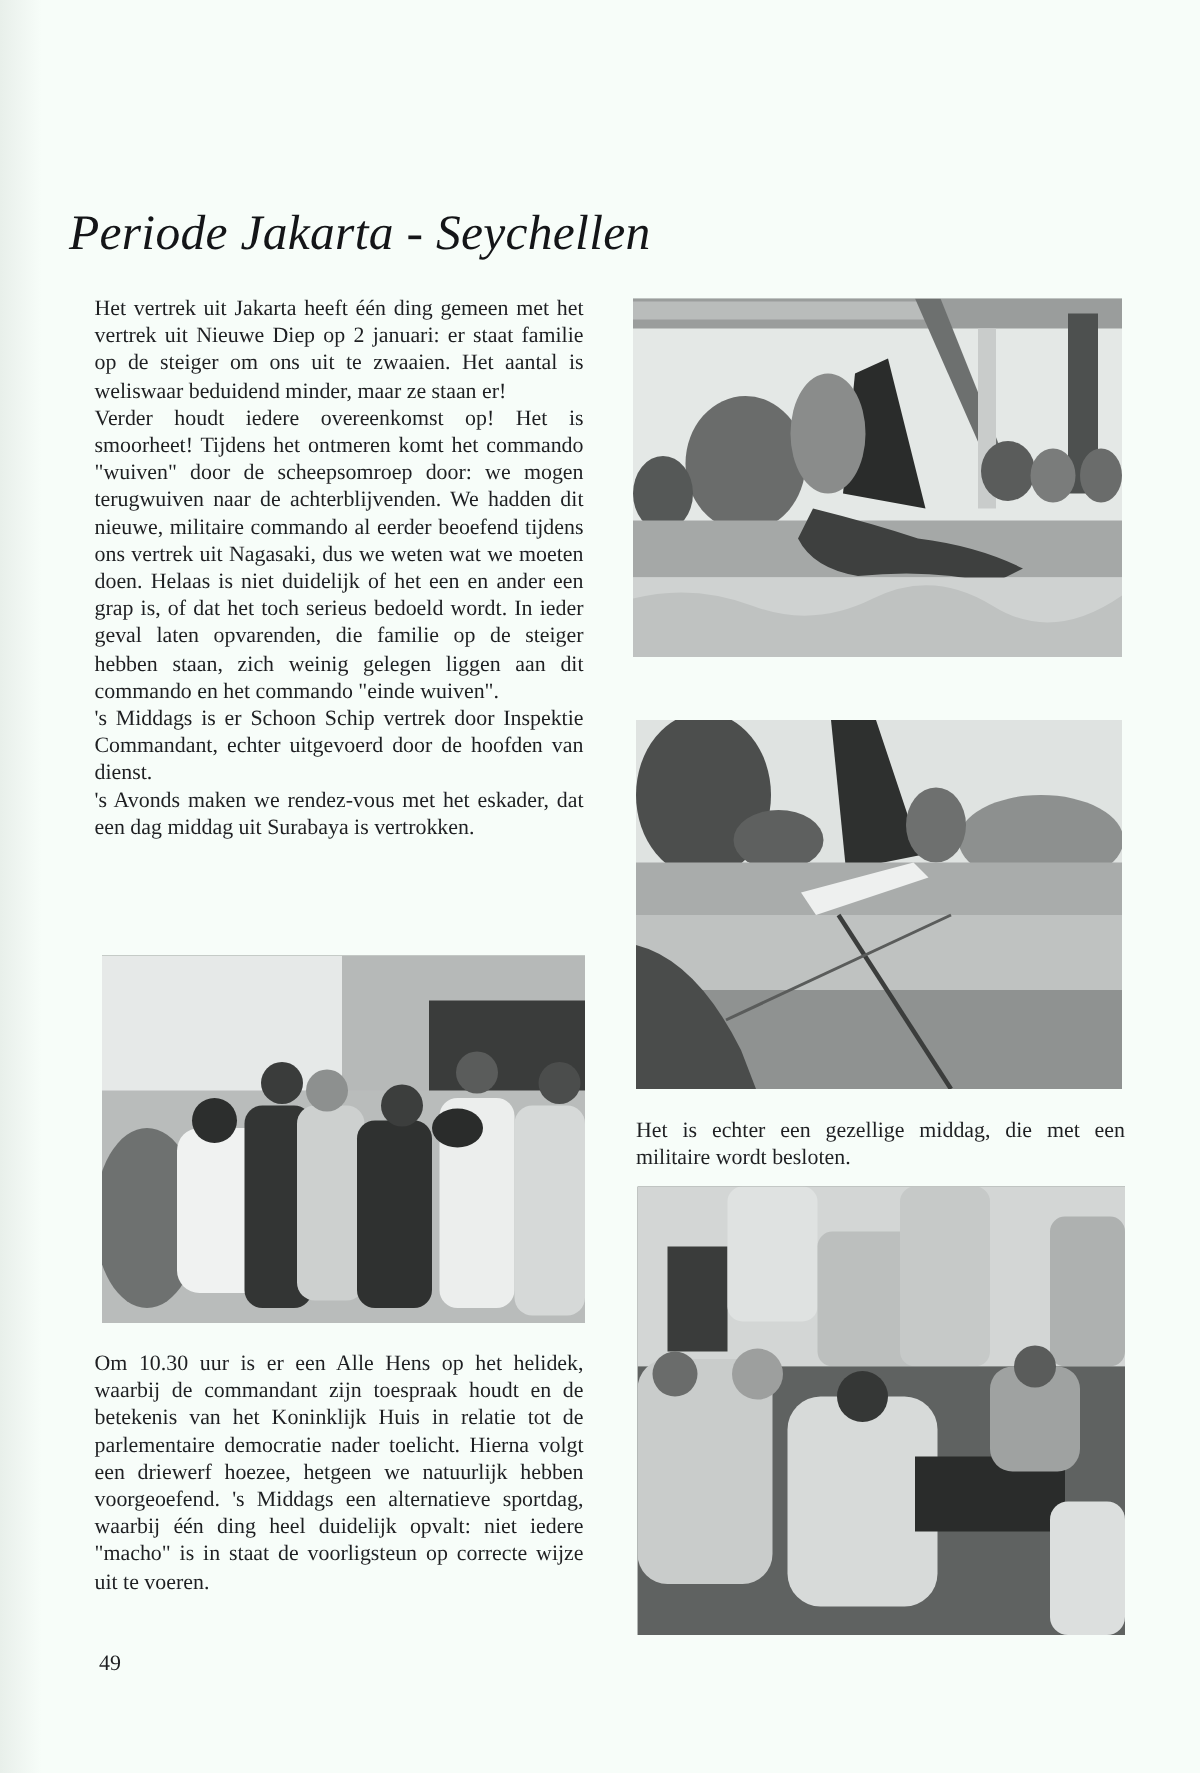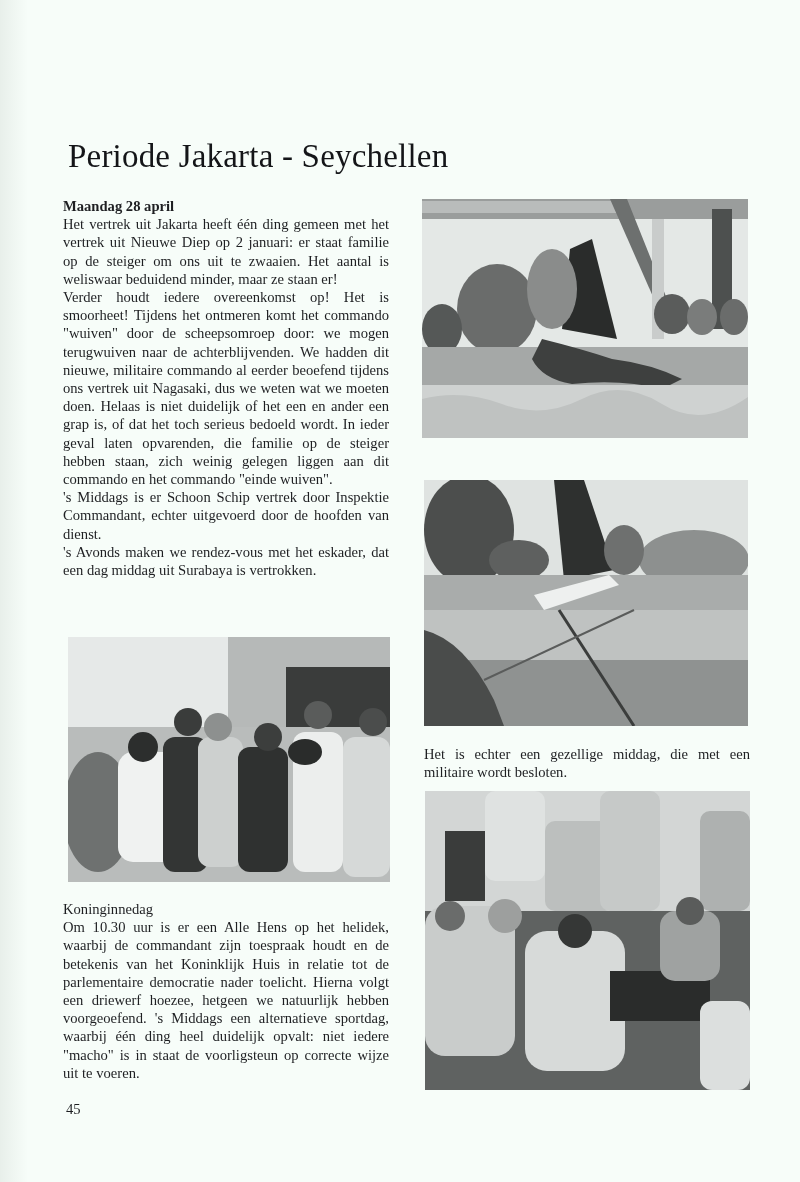--- a/index.html
+++ b/index.html
@@ -7,22 +7,22 @@
     width: 800px; height: 1182px; position: relative; overflow: hidden;
     background: #f7fdf9;
     font-family: "Liberation Serif", "DejaVu Serif", serif;
     color: #1e1f22;
   }
   .page-shade {
     position: absolute; left: 0; top: 0; width: 28px; height: 1182px;
     background: linear-gradient(to right, #e8efea, rgba(247,253,249,0));
   }
   .title {
-    position: absolute; left: 68px; top: 116px;
-    font-size: 33px; font-weight: normal;
+    position: absolute; left: 46px; top: 116px;
+    font-size: 33px; font-style: italic; font-weight: normal;
     letter-spacing: 0.2px; color: #141518; white-space: nowrap;
   }
   .col-text {
     position: absolute; left: 63px; width: 326px;
     font-size: 14.6px; line-height: 18.2px; text-align: justify;
   }
   .col-text p { margin: 0; }
   .col-text h3 { margin: 0; font-size: 14.6px; font-weight: bold; line-height: 18.2px; }
   .caption {
     position: absolute; left: 424px; top: 745px; width: 326px;
@@ -38,29 +38,27 @@
   }
 </style>
 </head>
 <body>
 
 <div class="page-shade"></div>
 
 <h1 class="title">Periode Jakarta - Seychellen</h1>
 
 <div class="col-text" style="top:197px;">
-  <h3>Maandag 28 april</h3>
   <p>Het vertrek uit Jakarta heeft één ding gemeen met het vertrek uit Nieuwe Diep op 2 januari: er staat familie op de steiger om ons uit te zwaaien. Het aantal is weliswaar beduidend minder, maar ze staan er!</p>
   <p>Verder houdt iedere overeenkomst op! Het is smoorheet! Tijdens het ontmeren komt het commando "wuiven" door de scheepsomroep door: we mogen terugwuiven naar de achterblijvenden. We hadden dit nieuwe, militaire commando al eerder beoefend tijdens ons vertrek uit Nagasaki, dus we weten wat we moeten doen. Helaas is niet duidelijk of het een en ander een grap is, of dat het toch serieus bedoeld wordt. In ieder geval laten opvarenden, die familie op de steiger hebben staan, zich weinig gelegen liggen aan dit commando en het commando "einde wuiven".</p>
   <p>'s Middags is er Schoon Schip vertrek door Inspektie Commandant, echter uitgevoerd door de hoofden van dienst.</p>
   <p>'s Avonds maken we rendez-vous met het eskader, dat een dag middag uit Surabaya is vertrokken.</p>
 </div>
 
 <div class="col-text" style="top:900px;">
-  <p>Koninginnedag</p>
   <p>Om 10.30 uur is er een Alle Hens op het helidek, waarbij de commandant zijn toespraak houdt en de betekenis van het Koninklijk Huis in relatie tot de parlementaire democratie nader toelicht. Hierna volgt een driewerf hoezee, hetgeen we natuurlijk hebben voorgeoefend. 's Middags een alternatieve sportdag, waarbij één ding heel duidelijk opvalt: niet iedere "macho" is in staat de voorligsteun op correcte wijze uit te voeren.</p>
 </div>
 
 <div class="caption">Het is echter een gezellige middag, die met een militaire wordt besloten.</div>
 
 <div class="photo" style="left:422px; top:199px; width:326px; height:239px;">
   <svg viewBox="0 0 326 239" preserveAspectRatio="none">
     <rect width="326" height="239" fill="#e4e8e6"></rect>
     <rect x="0" y="0" width="326" height="20" fill="#9a9d9c"></rect>
     <rect x="0" y="2" width="200" height="12" fill="#b9bcbb"></rect>
@@ -137,13 +135,13 @@
     <rect x="185" y="180" width="100" height="50" fill="#2a2c2b"></rect>
     <rect x="235" y="120" width="60" height="70" rx="15" fill="#9fa2a1"></rect>
     <rect x="275" y="210" width="50" height="89" rx="12" fill="#dcdfde"></rect>
     <circle cx="25" cy="125" r="15" fill="#6a6c6b"></circle>
     <circle cx="80" cy="125" r="17" fill="#9d9f9e"></circle>
     <circle cx="150" cy="140" r="17" fill="#353736"></circle>
     <circle cx="265" cy="120" r="14" fill="#5a5c5b"></circle>
   </svg>
 </div>
 
-<div class="page-number">45</div>
+<div class="page-number">49</div>
 
 </body></html>

